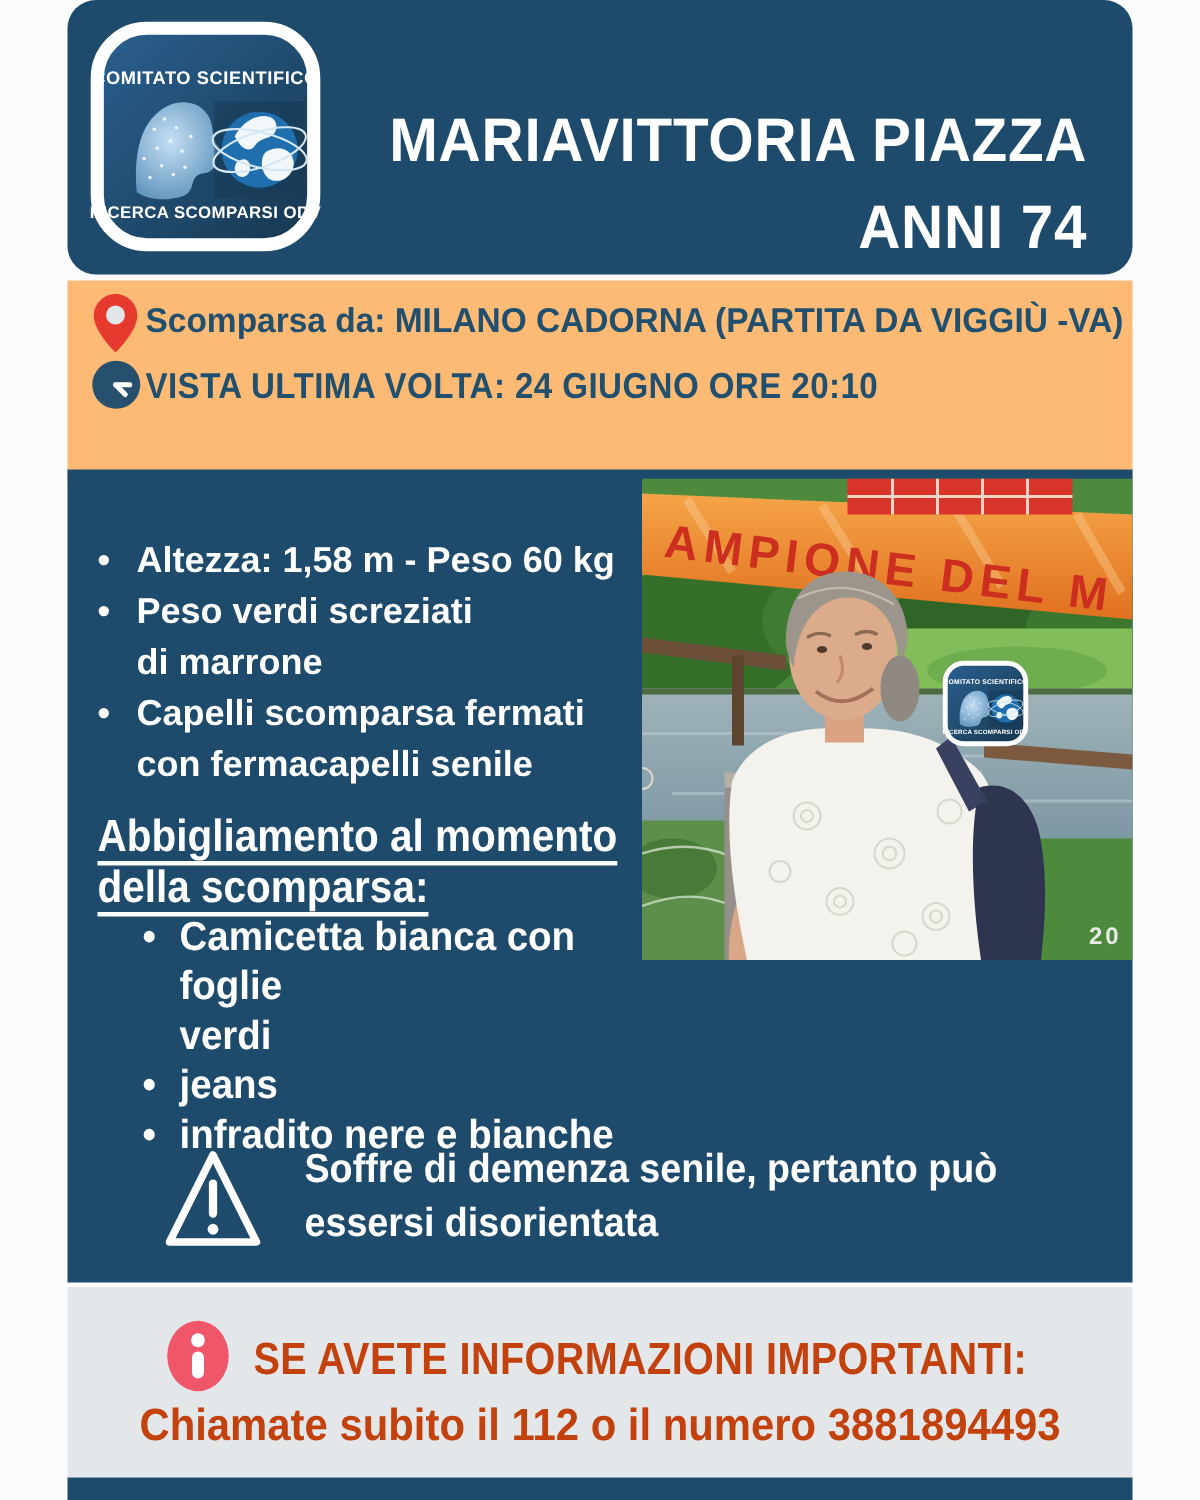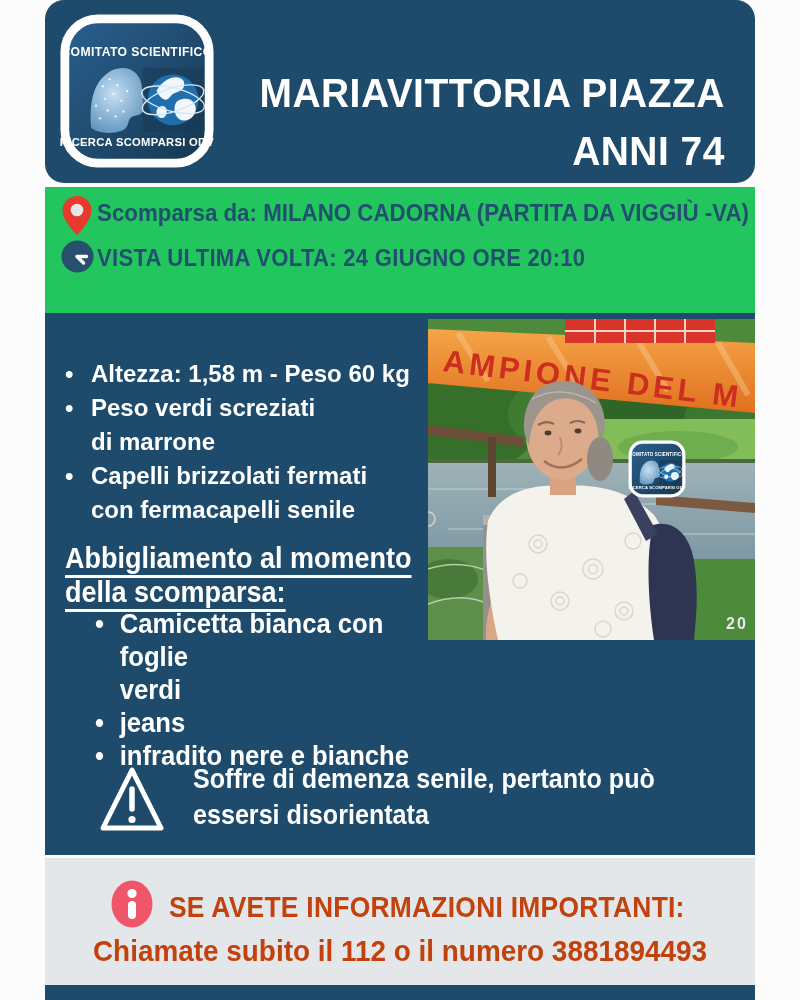--- a/index.html
+++ b/index.html
@@ -10,21 +10,21 @@
   .band{position:absolute;left:45px;width:710px;}
   
   .header{top:0;height:183px;background:#1e4b6b;border-radius:19px;}
   .logo-box{position:absolute;left:14px;top:13px;width:156px;height:156px;}
   .title{
     position:absolute;right:30px;top:64px;text-align:right;color:#ffffff;
     font-weight:bold;font-size:41px;line-height:58px;letter-spacing:.5px;
     transform:scaleX(.95);transform-origin:100% 50%;white-space:nowrap;
   }
   
-  .infoband{top:187px;height:135px;background:#22c55e;}
+  .infoband{top:187px;height:135px;background:#fdba74;}
   .ib-icon{position:absolute;left:16px;}
   .ib-text{
     position:absolute;left:52px;color:#21506f;font-weight:bold;white-space:nowrap;
     transform-origin:0 50%;
   }
   .ib-row1{top:13px;font-size:23px;transform:scaleX(.97);}
   .ib-row2{top:57px;font-size:24px;transform:scaleX(.92);letter-spacing:.3px;}
   
   .main{top:313px;height:542px;background:#1e4b6b;color:#ffffff;}
   .photo{position:absolute;left:383px;top:6px;width:327px;height:321px;}
@@ -34,21 +34,21 @@
   .list1{left:20px;top:44px;font-size:24px;line-height:34px;font-weight:bold;width:370px;}
   .clothing-heading{
     position:absolute;left:20px;top:228px;font-size:30px;line-height:34px;font-weight:bold;
     transform:scaleX(.9);transform-origin:0 0;white-space:nowrap;
   }
   .clothing-heading div{
     text-decoration:underline;text-decoration-thickness:3px;text-underline-offset:7px;
   }
   .list2{left:50px;top:295px;font-size:27px;line-height:33px;font-weight:bold;width:360px;
     transform:scaleX(.95);transform-origin:0 0;}
-  .warning-row{position:absolute;left:52px;top:448px;display:flex;align-items:flex-start;}
+  .warning-row{position:absolute;left:62px;top:448px;display:flex;align-items:flex-start;}
   .warning-text{
     margin-left:26px;font-size:27px;line-height:36px;font-weight:bold;
     transform:scaleX(.93);transform-origin:0 0;white-space:nowrap;
   }
   
   .footer{top:858px;height:127px;background:#e4e7e9;color:#c2410c;font-weight:bold;}
   .f-icon{position:absolute;left:66px;top:22px;}
   .f-line1{
     position:absolute;left:124px;top:32px;font-size:30px;white-space:nowrap;
     transform:scaleX(.88);transform-origin:0 0;letter-spacing:.3px;
@@ -233,21 +233,21 @@
 
     <ul class="desc list1">
       <li>
         <div>Altezza:  1,58 m - Peso 60 kg</div>
       </li>
       <li>
         <div>Peso verdi screziati</div>
         <div>di marrone</div>
       </li>
       <li>
-        <div>Capelli brizzolati fermati</div>
+        <div>Capelli scomparsa fermati</div>
         <div>con fermacapelli senile</div>
       </li>
     </ul>
 
     <div class="clothing-heading">
       <div>Abbigliamento al momento</div>
       <div>della scomparsa:</div>
     </div>
 
     <ul class="desc list2">

